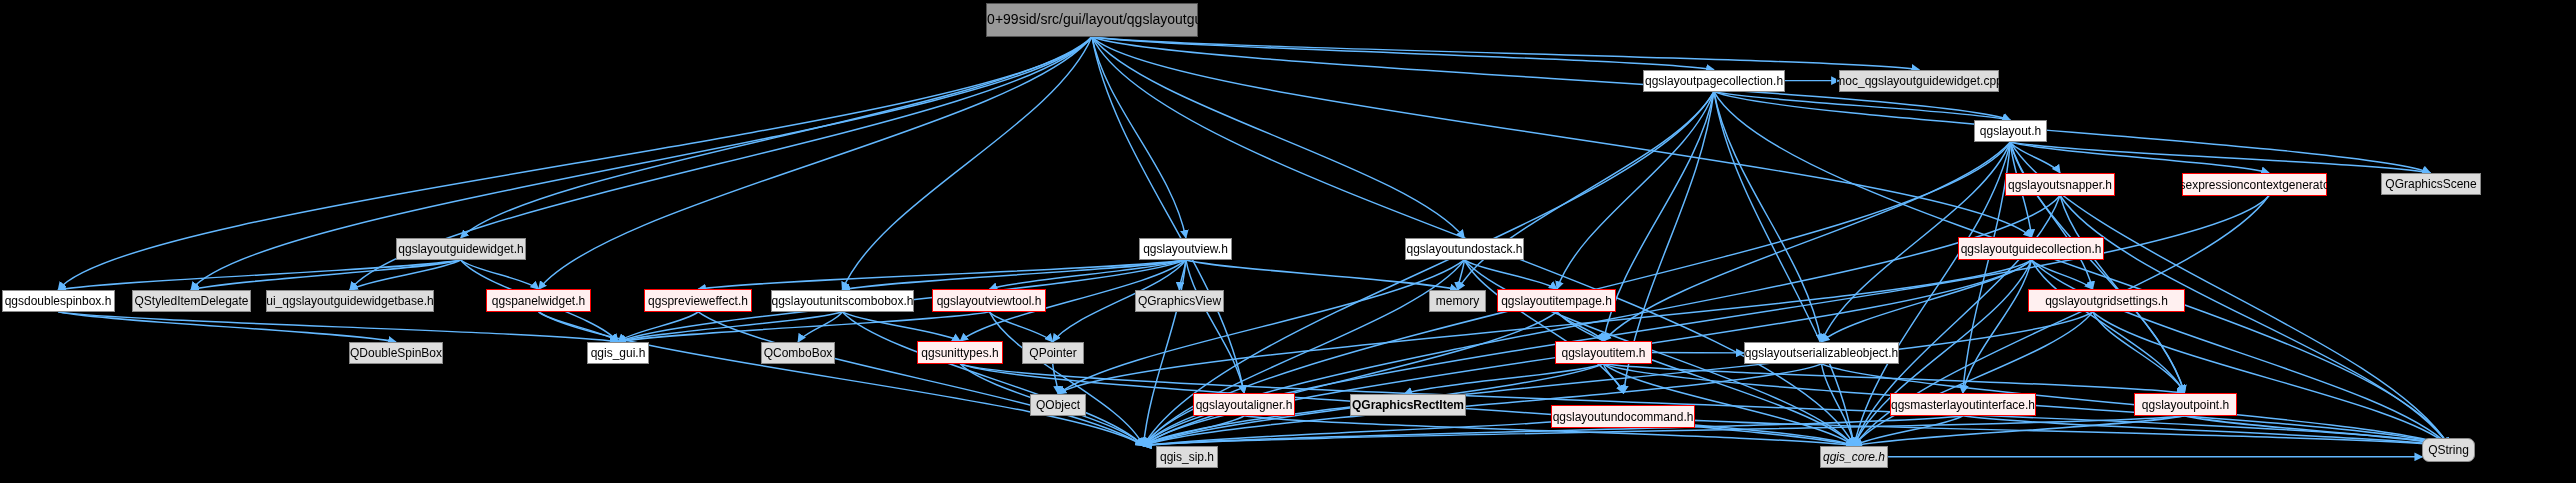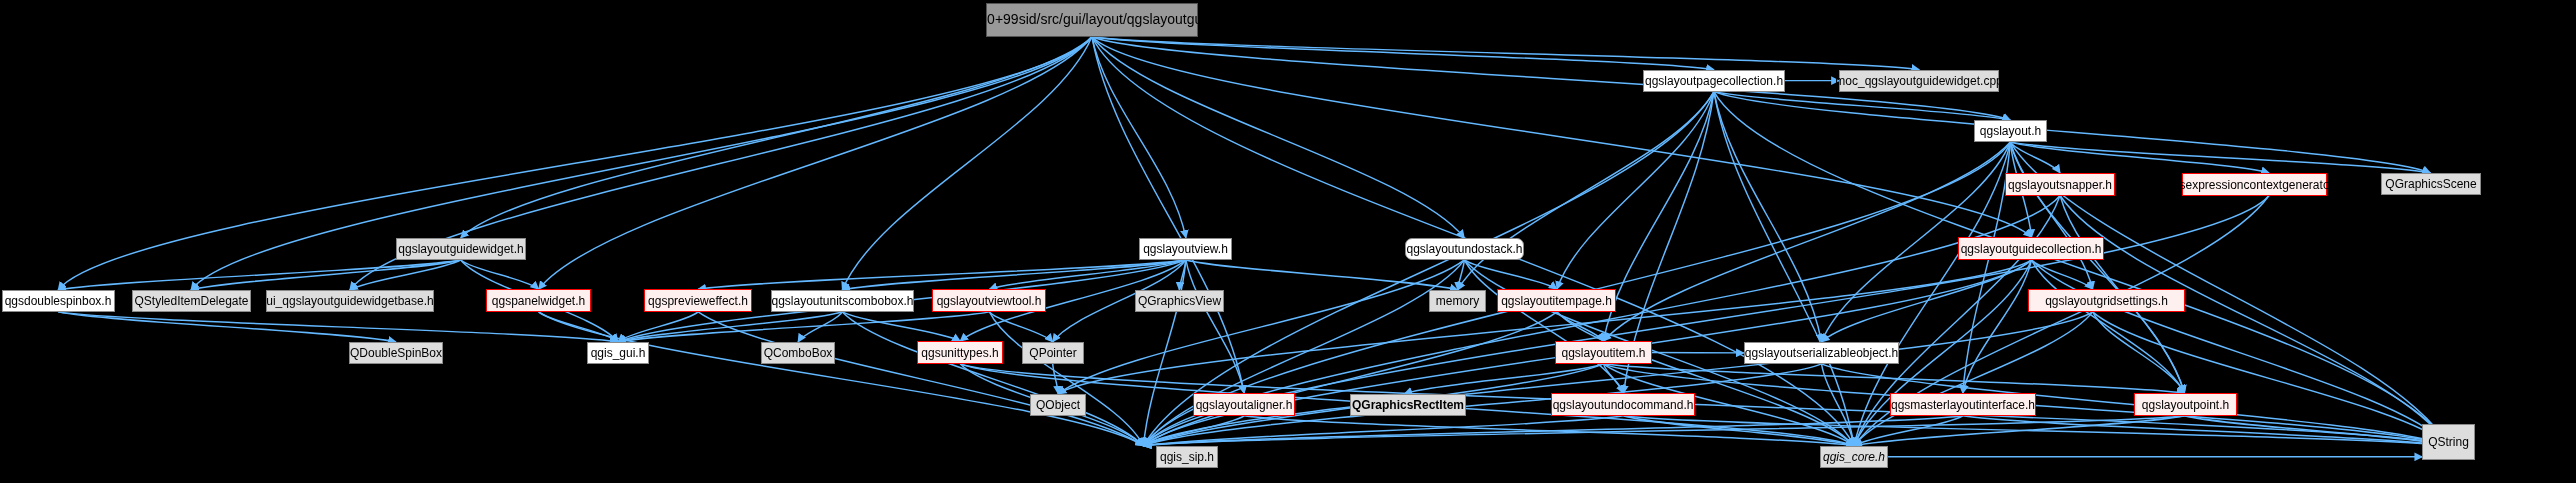--- a/index.html
+++ b/index.html
@@ -210,21 +210,21 @@
       </div>
       <div class="node n-ext" style="left: 2381px; top: 173px; width: 100px; height: 22px;">
         <span>QGraphicsScene</span>
       </div>
       <div class="node n-ext" style="left: 396px; top: 238px; width: 130px; height: 22px;">
         <span>qgslayoutguidewidget.h</span>
       </div>
       <div class="node n-plain" style="left: 1139px; top: 238px; width: 93px; height: 22px;">
         <span>qgslayoutview.h</span>
       </div>
-      <div class="node n-plain" style="left: 1405px; top: 238px; width: 119px; height: 22px; border-radius: 7px;">
+      <div class="node n-plain" style="left: 1405px; top: 238px; width: 119px; height: 22px;">
         <span>qgslayoutundostack.h</span>
       </div>
       <div class="node n-hl" style="left: 1958px; top: 237px; width: 146px; height: 23px;">
         <span>qgslayoutguidecollection.h</span>
       </div>
       <div class="node n-plain" style="left: 1.5px; top: 290px; width: 113px; height: 22px;">
         <span>qgsdoublespinbox.h</span>
       </div>
       <div class="node n-ext" style="left: 132px; top: 290px; width: 119px; height: 22px;">
         <span>QStyledItemDelegate</span>
@@ -279,33 +279,33 @@
       </div>
       <div class="node n-ext" style="left: 1030px; top: 394px; width: 56px; height: 22px;">
         <span>QObject</span>
       </div>
       <div class="node n-hl" style="left: 1193px; top: 393px; width: 102px; height: 23px;">
         <span>qgslayoutaligner.h</span>
       </div>
       <div class="node n-ext" style="left: 1350px; top: 394px; width: 116px; height: 22px; font-weight: bold;">
         <span>QGraphicsRectItem</span>
       </div>
-      <div class="node n-hl" style="left: 1551px; top: 393px; width: 144px; height: 23px;">
+      <div class="node n-hl" style="left: 1551px; top: 405px; width: 144px; height: 23px;">
         <span>qgslayoutundocommand.h</span>
       </div>
       <div class="node n-hl" style="left: 1890px; top: 393px; width: 146px; height: 23px;">
         <span>qgsmasterlayoutinterface.h</span>
       </div>
       <div class="node n-hl" style="left: 2134px; top: 393px; width: 103px; height: 23px;">
         <span>qgslayoutpoint.h</span>
       </div>
       <div class="node n-ext" style="left: 1112px; top: 446px; width: 62px; height: 22px; margin-left: 44px;">
         <span>qgis_sip.h</span>
       </div>
       <div class="node n-ext" style="left: 1820px; top: 446px; width: 68px; height: 22px; font-style: italic;">
         <span>qgis_core.h</span>
       </div>
-      <div class="node n-ext" style="left: 2422px; top: 424px; width: 53px; height: 36px;">
+      <div class="node n-ext" style="left: 2422px; top: 438px; width: 53px; height: 24px; border-radius: 7px;">
         <span>QString</span>
       </div>
     </div>
 </div>
 
 
 </body></html>

